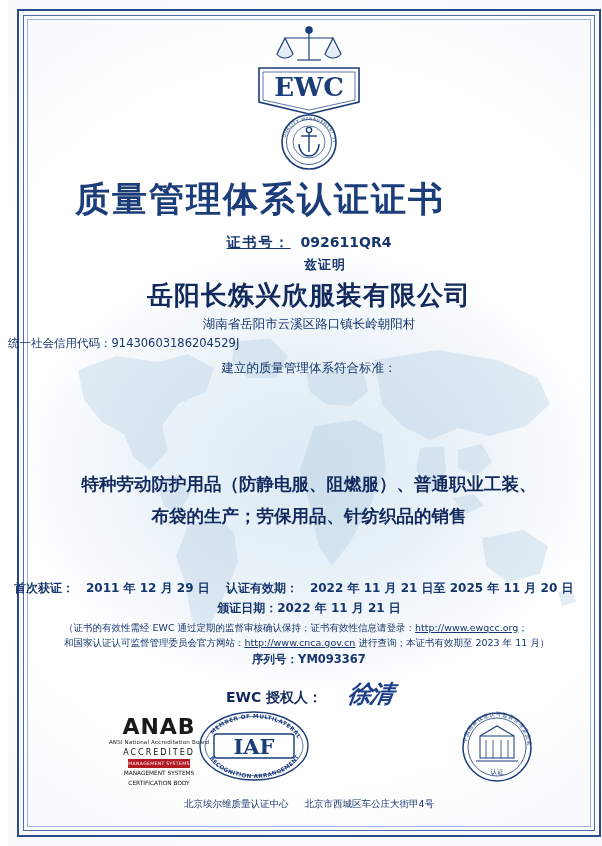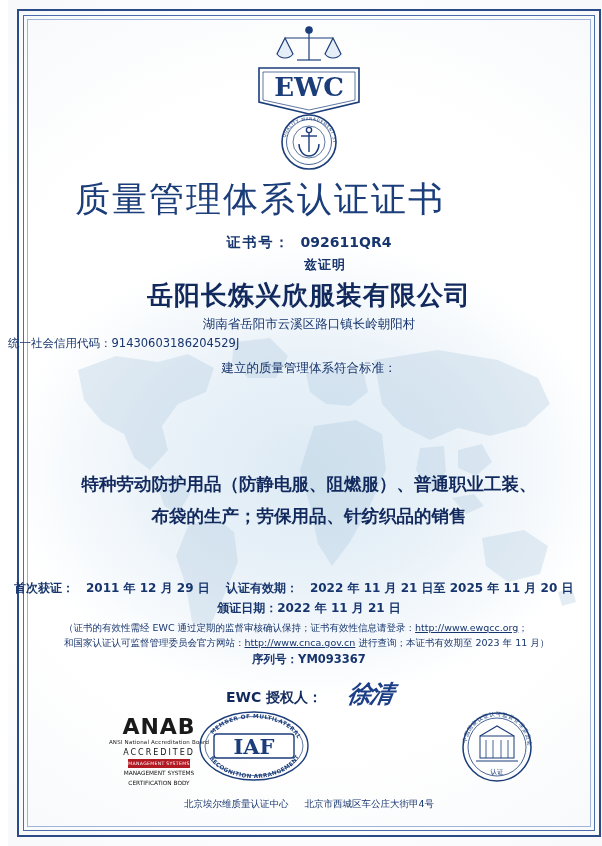--- a/index.html
+++ b/index.html
@@ -73,38 +73,38 @@
   }
 
   
   .main-title {
     position: absolute;
     top: 176px;
     left: 0;
     width: 504px;
     text-align: center;
     font-family: "DejaVu Sans", sans-serif;
-    font-weight: normal;
+    font-weight: bold;
     font-size: 35px;
     letter-spacing: 2px;
     color: #1b3d7a;
   }
 
   .cert-no-row {
     position: absolute;
     top: 234px;
     left: 0;
     width: 602px;
     text-align: center;
     font-family: "DejaVu Sans", sans-serif;
     font-size: 14px;
     color: #17356d;
     font-weight: bold;
   }
-  .cert-no-row .label { letter-spacing: 2px; }
+  .cert-no-row .label { letter-spacing: 2px; text-decoration: underline; }
   .cert-no-row .value { margin-left: 10px; }
 
   .hereby {
     position: absolute;
     top: 256px;
     left: 16px;
     width: 602px;
     text-align: center;
     font-family: "DejaVu Sans", sans-serif;
     font-size: 13px;

